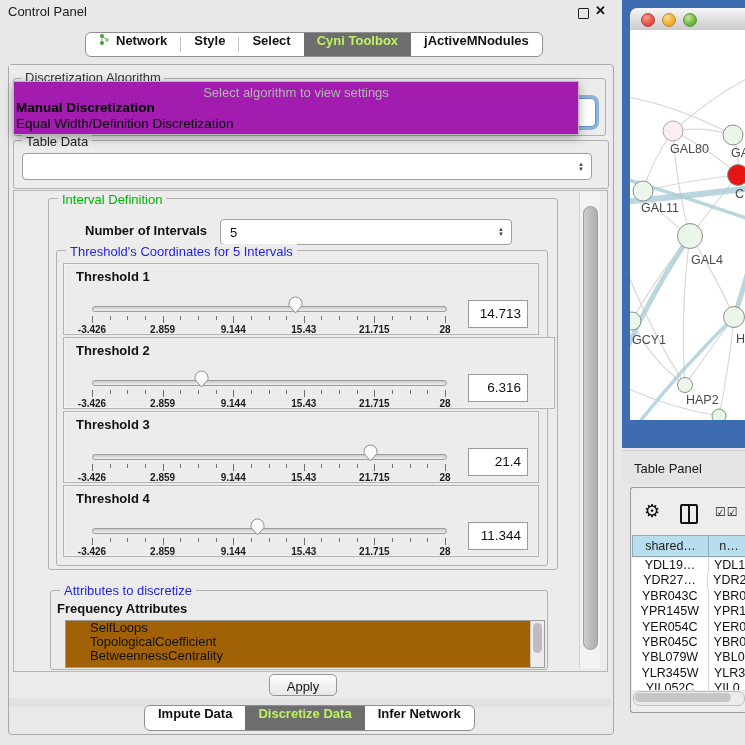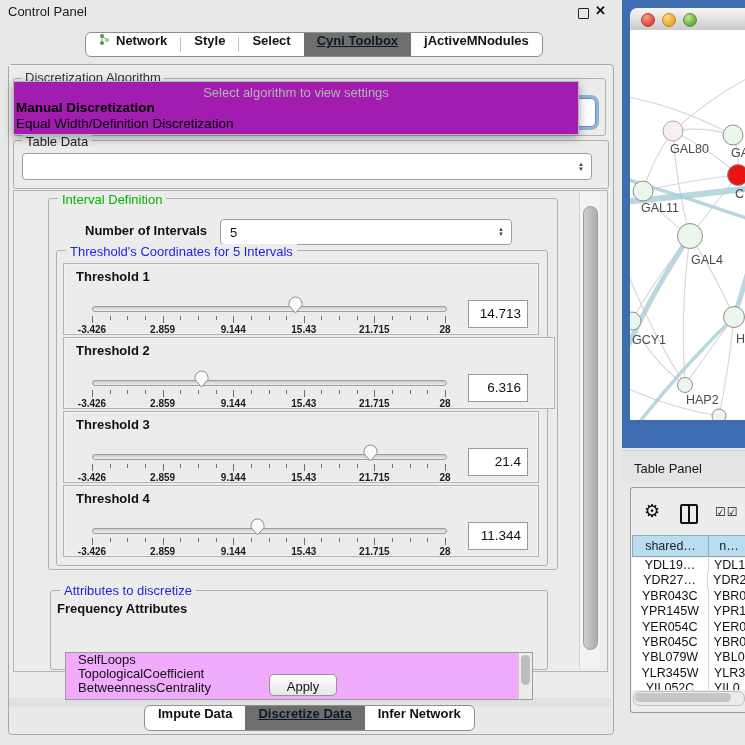--- a/index.html
+++ b/index.html
@@ -7,21 +7,21 @@
   #root{position:relative;width:745px;height:745px;background:#e8e8e8;overflow:hidden;}
   
   .cp-title{position:absolute;left:8px;top:4px;font-size:13px;color:#1a1a1a;}
   .float-icon{position:absolute;left:578px;top:8px;width:9px;height:9px;border:1.5px solid #222;border-radius:1px;}
   .close-icon{position:absolute;left:595px;top:3px;font-size:13px;font-weight:bold;color:#111;}
   
   .tabbar{position:absolute;display:flex;align-items:stretch;background:#fff;border:1px solid #8f8f8f;border-radius:6px;overflow:hidden;}
   #toptabs{left:85px;top:32px;height:23px;}
   #bottomtabs{left:144px;top:705px;height:24px;}
   .tab{display:flex;align-items:flex-start;padding:0 13px;font-size:13px;font-weight:bold;color:#111;white-space:nowrap;}
-  .tab.dark{background:#6e6e6e;color:#0f172a;text-decoration:underline;}
+  .tab.dark{background:#6e6e6e;color:#bef264;}
   .tabsep{width:1px;background:#c3c3c3;margin:4px 0;}
   .net-ico{margin-right:6px;}
   
   .outer-panel{position:absolute;left:8px;top:64px;width:604px;height:669px;border:1px solid #a8a8a8;border-radius:4px;background:#e9e9e9;}
   .inner-panel{position:absolute;left:9px;top:65px;width:602px;height:633px;background:#ececec;border-bottom:1px solid #c2c2c2;}
   .footer-strip{position:absolute;left:9px;top:698px;width:602px;height:9px;background:#e1e1e1;}
   .groupbox{position:absolute;border:1px solid #b0b0b0;border-radius:3px;}
   .grouplabel{position:absolute;background:#ececec;padding:0 4px;font-size:13px;color:#222;white-space:nowrap;z-index:2;}
   .grouplabel.green{color:#00b404;}
   .grouplabel.blue{color:#1f1fe0;}
@@ -46,21 +46,21 @@
   .tgroup{position:absolute;left:56px;top:250px;width:490px;height:314px;border:1px solid #b0b0b0;border-radius:3px;}
   .tbox{position:absolute;left:6px;width:474px;height:70px;border:1px solid #b3b3b3;background:#ececec;box-shadow:inset 0 0 0 1px #f2f2f2;}
   .tlabel{position:absolute;left:12px;top:5px;font-size:13px;font-weight:bold;color:#111;}
   .track{position:absolute;left:28px;top:42px;width:353px;height:4px;border:1px solid #9c9c9c;border-radius:3px;background:linear-gradient(#c9c9c9,#efefef);}
   .thumb{position:absolute;top:32px;z-index:2;}
   .tick{position:absolute;width:1px;background:#6f6f6f;}
   .tlab{position:absolute;width:60px;text-align:center;font-size:10px;font-weight:bold;color:#1a1a1a;}
   .tval{position:absolute;left:404px;top:36px;width:52px;height:26px;background:#fff;border:1px solid #9a9a9a;font-size:13.5px;color:#111;text-align:right;padding-right:6px;line-height:26px;}
   
   .attr-sub{position:absolute;left:57px;top:601px;font-size:13px;font-weight:bold;color:#111;}
-  .listbox{position:absolute;left:65px;top:652px;width:466px;height:46px;background:#f0abfc;border:1px solid #9b9b9b;overflow:hidden;}
+  .listbox{position:absolute;left:65px;top:620px;width:466px;height:46px;background:#a16207;border:1px solid #9b9b9b;overflow:hidden;padding-left:12px;}
   .listitem{height:14px;line-height:14px;font-size:13px;color:#111;padding-left:12px;white-space:nowrap;}
   .lscroll{position:absolute;right:0;top:0;width:13px;height:100%;background:#ececec;border-left:1px solid #c9c9c9;}
   .lthumb{position:absolute;left:2px;top:2px;width:9px;height:30px;background:#bdbdbd;border-radius:5px;}
   .apply-btn{position:absolute;left:269px;top:674px;width:68px;height:22px;border:1px solid #949494;border-radius:5px;background:linear-gradient(#ffffff,#e6e6e6);font-size:13px;color:#111;text-align:center;line-height:22px;}
   
   .netwin{position:absolute;left:622px;top:0;width:123px;height:448px;background:#3d6cb1;}
   .nettitle{position:absolute;left:8px;top:8px;width:115px;height:22px;background:linear-gradient(#f6f6f6,#cbcbcb);border-top-left-radius:7px;border-bottom:1px solid #8f8f8f;}
   .light{position:absolute;top:5px;width:12px;height:12px;border-radius:50%;}
   .light.red{left:11px;background:radial-gradient(circle at 35% 30%,#fa9a8e,#e2453a 70%);border:1px solid #b9423a;}
   .light.yellow{left:32px;background:radial-gradient(circle at 35% 30%,#fbd98d,#e8a81f 70%);border:1px solid #bb8a2e;}

